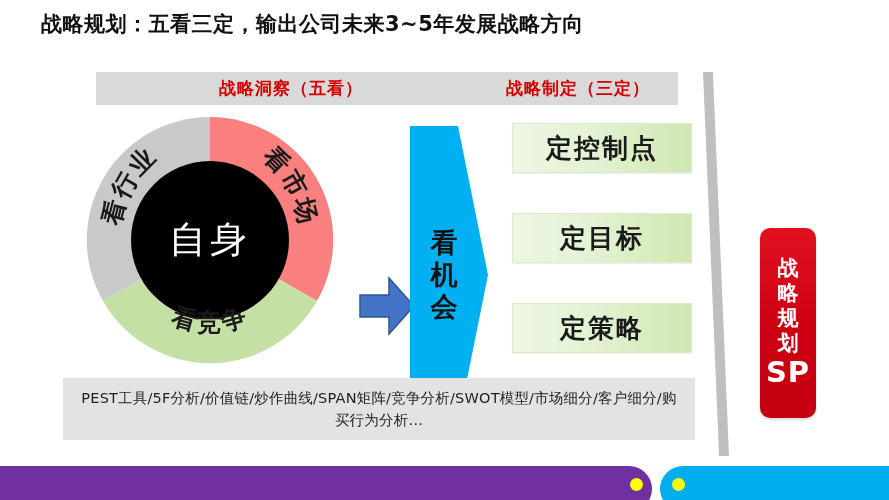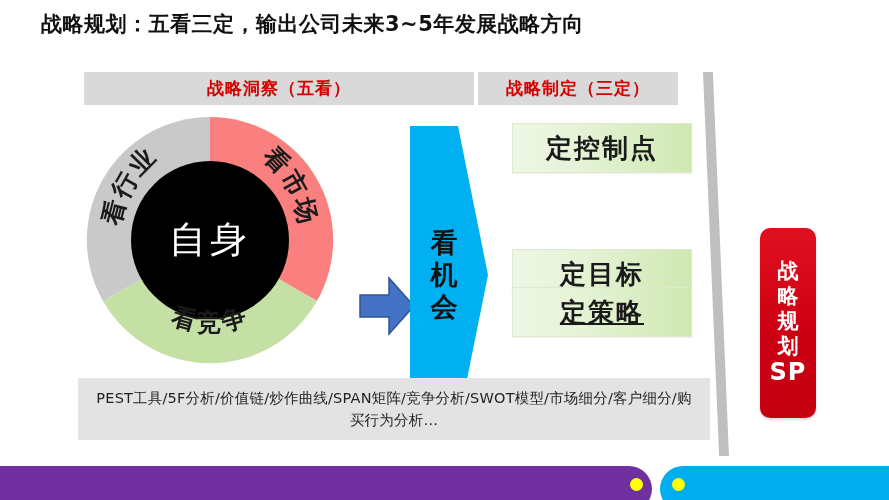--- a/index.html
+++ b/index.html
@@ -28,21 +28,21 @@
     background:#bfbfbf;
     clip-path:polygon(0% 0%, 38% 0%, 100% 100%, 62% 100%);
   }
 
   
   .hdr{
     position:absolute;height:33px;background:#d9d9d9;
     display:flex;align-items:center;justify-content:center;
     color:#d40000;font-weight:bold;font-size:17px;letter-spacing:1px;
   }
-  .hdr-insight{left:84px;top:12px;width:390px;}
+  .hdr-insight{left:96px;top:12px;width:390px;}
   .hdr-formulate{left:478px;top:12px;width:200px;}
 
   
   .donut-wrap{position:absolute;left:85px;top:55px;width:250px;height:250px;}
   .donut-svg{display:block;}
   .donut-center-label{
     position:absolute;left:0;top:0;width:250px;height:250px;
     display:flex;align-items:center;justify-content:center;
     color:#ffffff;font-size:37px;font-weight:normal;letter-spacing:4px;
     pointer-events:none;
@@ -65,43 +65,43 @@
   
   .gbox{
     position:absolute;left:512px;width:178px;height:48px;
     background:linear-gradient(to right,#eef7e4 0%,#e3f2d3 45%,#cfe8b0 100%);
     border:1px solid #dfe9d2;
     display:flex;align-items:center;justify-content:center;
     font-size:26px;font-weight:bold;color:#1a1a1a;letter-spacing:2px;
     box-shadow:0 1px 1px rgba(0,0,0,.06);
   }
   .gbox-1{top:63px;}
-  .gbox-2{top:153px;margin-top:36px;}
-  .gbox-3{top:227px;text-decoration:underline;}
+  .gbox-2{top:153px;}
+  .gbox-3{top:243px;}
 
   
   .tools{
-    position:absolute;left:78px;top:318px;width:632px;height:62px;
+    position:absolute;left:63px;top:318px;width:632px;height:62px;
     background:#e3e3e3;
     display:flex;align-items:center;justify-content:center;
     text-align:center;padding:0 12px;box-sizing:border-box;
   }
   .tools-txt{font-size:14.5px;color:#1f1f1f;line-height:1.55;letter-spacing:.2px;}
 
   
   .sp-pill{
     position:absolute;left:760px;top:168px;width:56px;height:190px;
     background:linear-gradient(to bottom,#e01020 0%,#cc0012 55%,#c30010 100%);
     border-radius:10px;
     display:flex;flex-direction:column;align-items:center;justify-content:center;
     color:#ffffff;font-size:21px;font-weight:bold;line-height:1.18;
     box-shadow:0 2px 3px rgba(0,0,0,.15);
   }
   .sp-pill span{display:block;}
-  .sp-pill .sp-latin{font-size:24px;letter-spacing:1px;}
+  .sp-pill .sp-latin{font-size:29px;letter-spacing:1px;}
 
   
   .bar-purple{
     position:absolute;left:-8px;top:466px;width:660px;height:46px;
     background:#7030a0;border-radius:0 26px 26px 0;
   }
   .bar-cyan{
     position:absolute;left:660px;top:466px;width:250px;height:46px;
     background:#00aeef;border-radius:26px 0 0 26px;
   }

